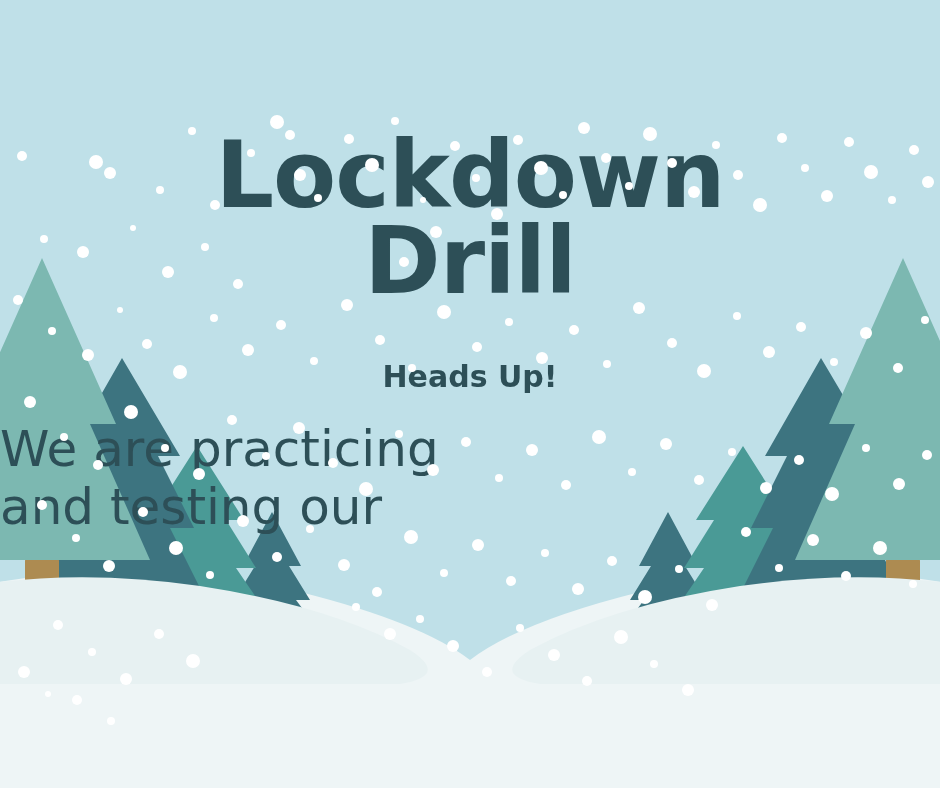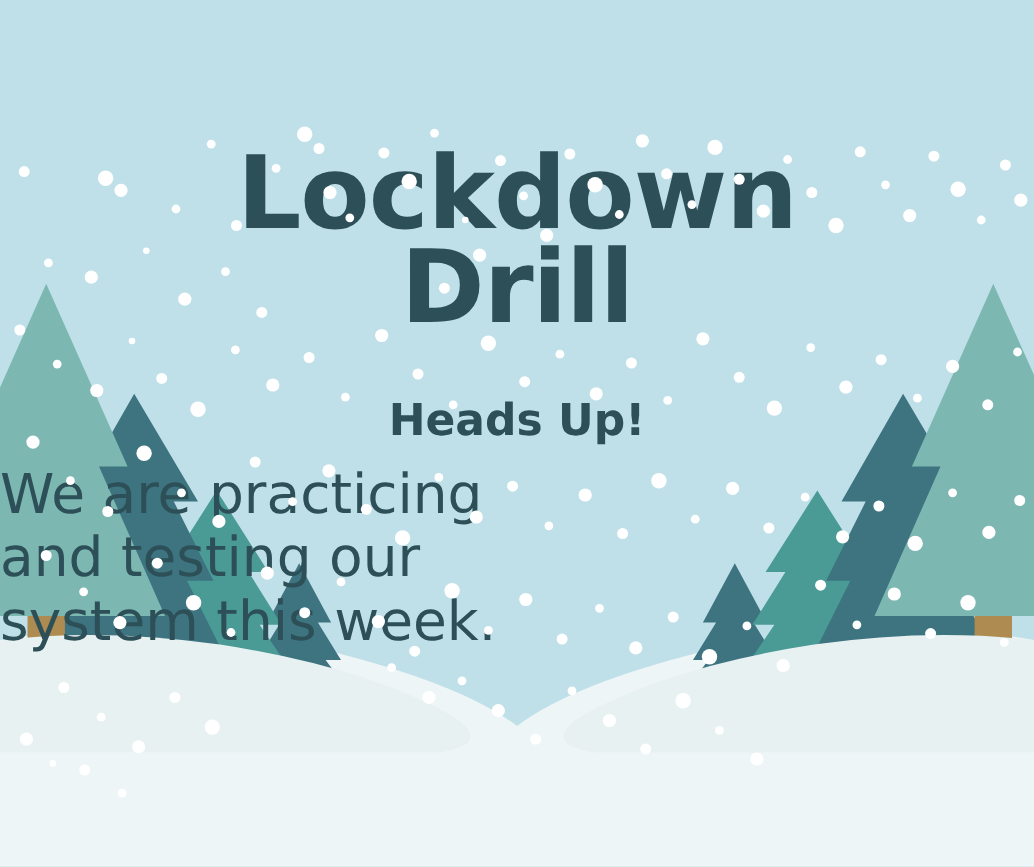--- a/index.html
+++ b/index.html
@@ -33,21 +33,21 @@
     text-align:center;
     margin:0;
   }
   #headsup{
     position:absolute;
     left:0;width:940px;
     top:362px;
     color:#2d4f57;
     font-family:"DejaVu Sans", sans-serif;
     font-weight:700;
-    font-size:40px;
+    font-size:30px;
     line-height:1;
     text-align:center;
     margin:0;
   }
   #body-copy{
     position:absolute;
     left:0;width:940px;
     top:420px;
     color:#2d4f57;
     font-family:"DejaVu Sans", sans-serif;
@@ -117,21 +117,20 @@
   </svg>
 
   <div id="textblock">
     <h1 id="title"><span>Lockdown</span><br><span>Drill</span></h1>
 
     <h2 id="headsup">Heads Up!</h2>
 
     <p id="body-copy">
       <span class="line">We are practicing</span>
       <span class="line">and testing our</span>
-      <span class="line">system this week.</span>
     </p>
   </div>
 
   <svg id="snowlayer" viewBox="0 0 940 788" xmlns="http://www.w3.org/2000/svg">
       <circle cx="22" cy="156" r="5" fill="#ffffff"></circle>
       <circle cx="96" cy="162" r="7" fill="#ffffff"></circle>
       <circle cx="110" cy="173" r="6" fill="#ffffff"></circle>
       <circle cx="160" cy="190" r="4" fill="#ffffff"></circle>
       <circle cx="192" cy="131" r="4" fill="#ffffff"></circle>
       <circle cx="215" cy="205" r="5" fill="#ffffff"></circle>

